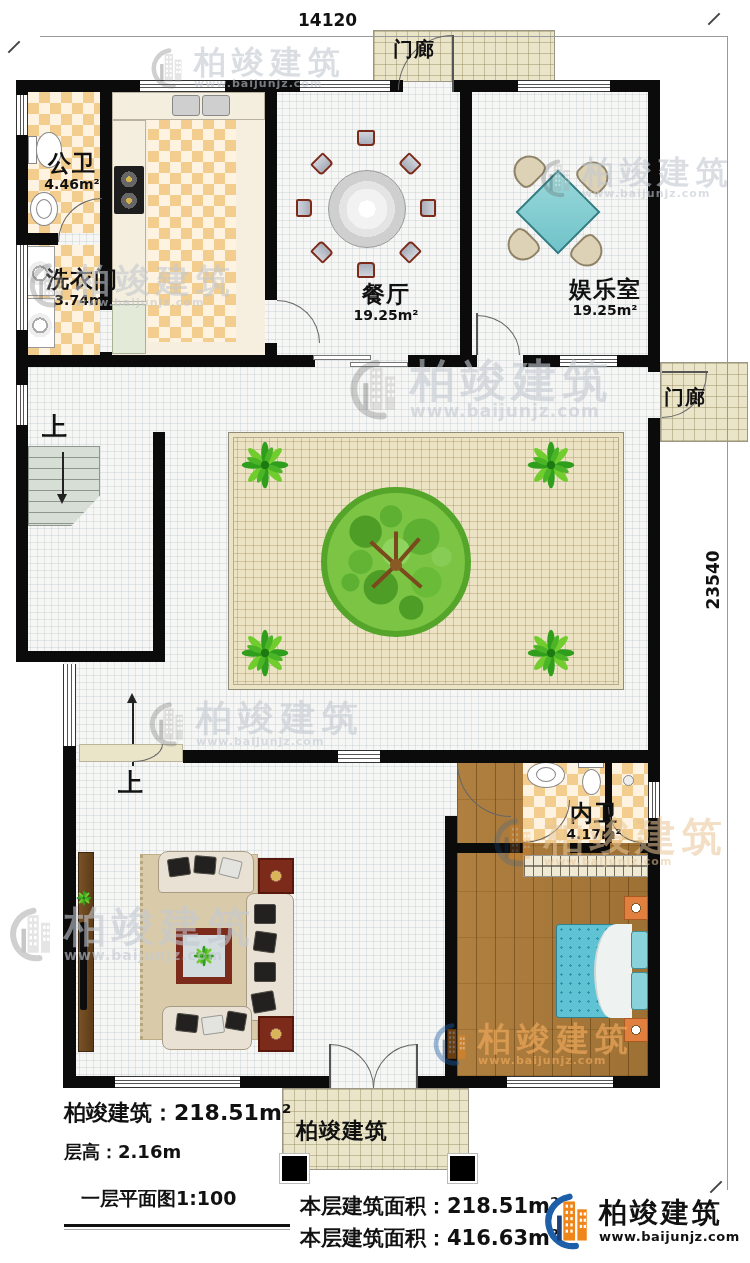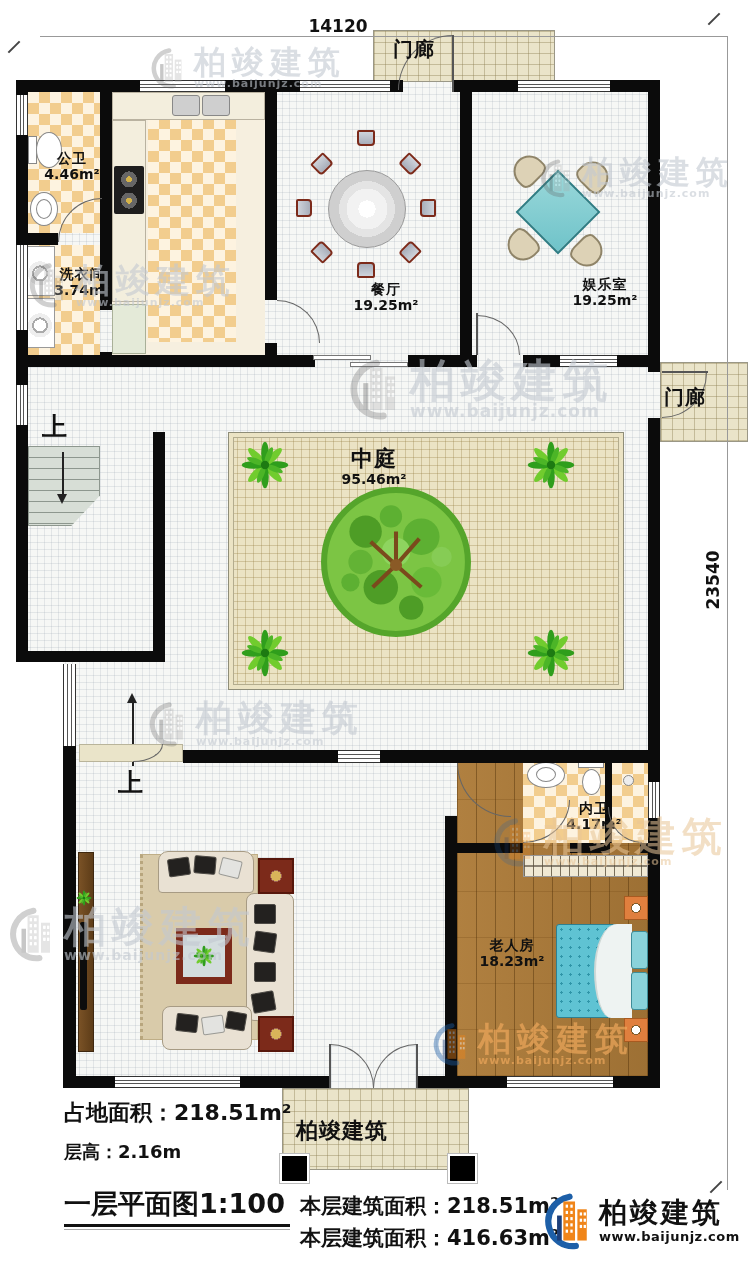--- a/index.html
+++ b/index.html
@@ -49,21 +49,21 @@
   .fix{position:absolute;background:#fff;border:1.2px solid #888;box-sizing:border-box;z-index:20;}
   .ell{border-radius:50%;}
   .sofa{position:absolute;background:#e9e1d3;border:1.5px solid #a79b84;box-sizing:border-box;z-index:20;}
   .cu{position:absolute;background:#23211f;border:1px solid #4d4a45;border-radius:2px;z-index:21;}
   .cu.lt{background:#e3e3e0;border-color:#9a9a95;}
   .dchair{position:absolute;width:18px;height:16px;background:linear-gradient(#ced3db,#a8aeba);
     border:2px solid #7c2a1a;border-radius:2px 2px 4px 4px;box-sizing:border-box;z-index:20;}
   .tub{position:absolute;width:32px;height:28px;background:#ddd2b6;border:2px solid #8f8468;
     border-radius:50% 50% 30% 30%/60% 60% 25% 25%;box-sizing:border-box;z-index:20;}
   .rlabel{position:absolute;text-align:center;font-weight:bold;z-index:40;line-height:1.15;}
-  .rlabel .nm{display:block;font-size:14px;letter-spacing:1px;}
+  .rlabel .nm{display:block;font-size:23px;letter-spacing:1px;}
   .rlabel.lg .nm{font-size:22px;}
   .rlabel .ar{display:block;font-size:14px;}
   .plabel{position:absolute;font-weight:bold;font-size:20px;z-index:40;letter-spacing:1px;}
   .uplbl{position:absolute;font-weight:bold;font-size:25px;z-index:40;}
   .dim{position:absolute;font-weight:bold;font-size:17px;color:#111;z-index:45;}
   .dline{position:absolute;background:#999;z-index:10;}
   .tick{position:absolute;width:16px;height:2px;background:#444;transform:rotate(-45deg);z-index:45;}
   
   .stairs{position:absolute;background:#d7ded6;border:1px solid #8d978e;box-sizing:border-box;
     background-image:repeating-linear-gradient(to bottom,transparent 0 10px,#8d978e 10px 11px);
@@ -364,43 +364,35 @@
     <span class="ar">3.74m²</span>
   </div>
   <div class="rlabel" style="left:326px;top:281px;width:120px">
     <span class="nm">餐厅</span>
     <span class="ar">19.25m²</span>
   </div>
   <div class="rlabel" style="left:545px;top:276px;width:120px">
     <span class="nm">娱乐室</span>
     <span class="ar">19.25m²</span>
   </div>
-  <div class="rlabel lg" style="left:314px;top:446px;width:120px">
-    <span class="nm">中庭</span>
-    <span class="ar">95.46m²</span>
-  </div>
   <div class="rlabel" style="left:534px;top:800px;width:120px">
     <span class="nm">内卫</span>
     <span class="ar">4.17m²</span>
-  </div>
-  <div class="rlabel" style="left:452px;top:937px;width:120px">
-    <span class="nm">老人房</span>
-    <span class="ar">18.23m²</span>
   </div>
 
   <div class="plabel" style="left:393px;top:36px">门廊</div>
   <div class="plabel" style="left:664px;top:384px">门廊</div>
   <div class="plabel" style="left:296px;top:1116px;font-size:22px">柏竣建筑</div>
 
   <div class="dline" style="left:40px;top:36px;width:688px;height:1px"></div>
   <div class="dline" style="left:727px;top:36px;width:1px;height:1154px"></div>
   <div class="tick" style="left:6px;top:46px"></div>
   <div class="tick" style="left:706px;top:18px"></div>
   <div class="tick" style="left:708px;top:1186px"></div>
-  <div class="dim" style="left:298px;top:16px;width:80px;text-align:center">14120</div>
+  <div class="dim" style="left:298px;top:10px;width:80px;text-align:left">14120</div>
   <div class="dim" style="left:675px;top:570px;width:76px;text-align:center;transform:rotate(-90deg)">23540</div>
 
   <div class="wm" style="left:150px;top:46px">
     <svg width="36" height="42">
         <use href="#brandlogo"></use>
       </svg>
     <span class="wt">
         <span class="t1" style="font-size:32px">柏竣建筑</span>
     <span class="t2">www.baijunjz.com</span>
       </span>
@@ -463,26 +455,26 @@
     <svg width="38" height="44">
         <use href="#brandlogo"></use>
       </svg>
     <span class="wt">
         <span class="t1" style="font-size:33px">柏竣建筑</span>
     <span class="t2">www.baijunjz.com</span>
       </span>
   </div>
 
   <div class="ft" style="left:64px;top:1098px;font-size:22px">
-    <span>占地面积：</span><span>218.51m²</span>
+    <span>柏竣建筑：</span><span>218.51m²</span>
   </div>
   <div class="ft" style="left:64px;top:1140px;font-size:18px">
     <span>层高：</span><span>2.16m</span>
   </div>
-  <div class="ft" style="left:64px;top:1186px;font-size:27px">一层平面图1:100</div>
+  <div class="ft" style="left:81px;top:1186px;font-size:19px">一层平面图1:100</div>
   <div class="abs" style="left:64px;top:1224px;width:226px;height:3px;background:#111;z-index:45"></div>
   <div class="abs" style="left:64px;top:1229px;width:226px;height:1px;background:#aaa;z-index:45"></div>
   <div class="ft" style="left:300px;top:1192px;font-size:21px">
     <span>本层建筑面积：</span><span>218.51m²</span>
   </div>
   <div class="ft" style="left:300px;top:1224px;font-size:21px">
     <span>本层建筑面积：</span><span>416.63m²</span>
   </div>
 
   <div class="brand" style="left:543px;top:1192px">

